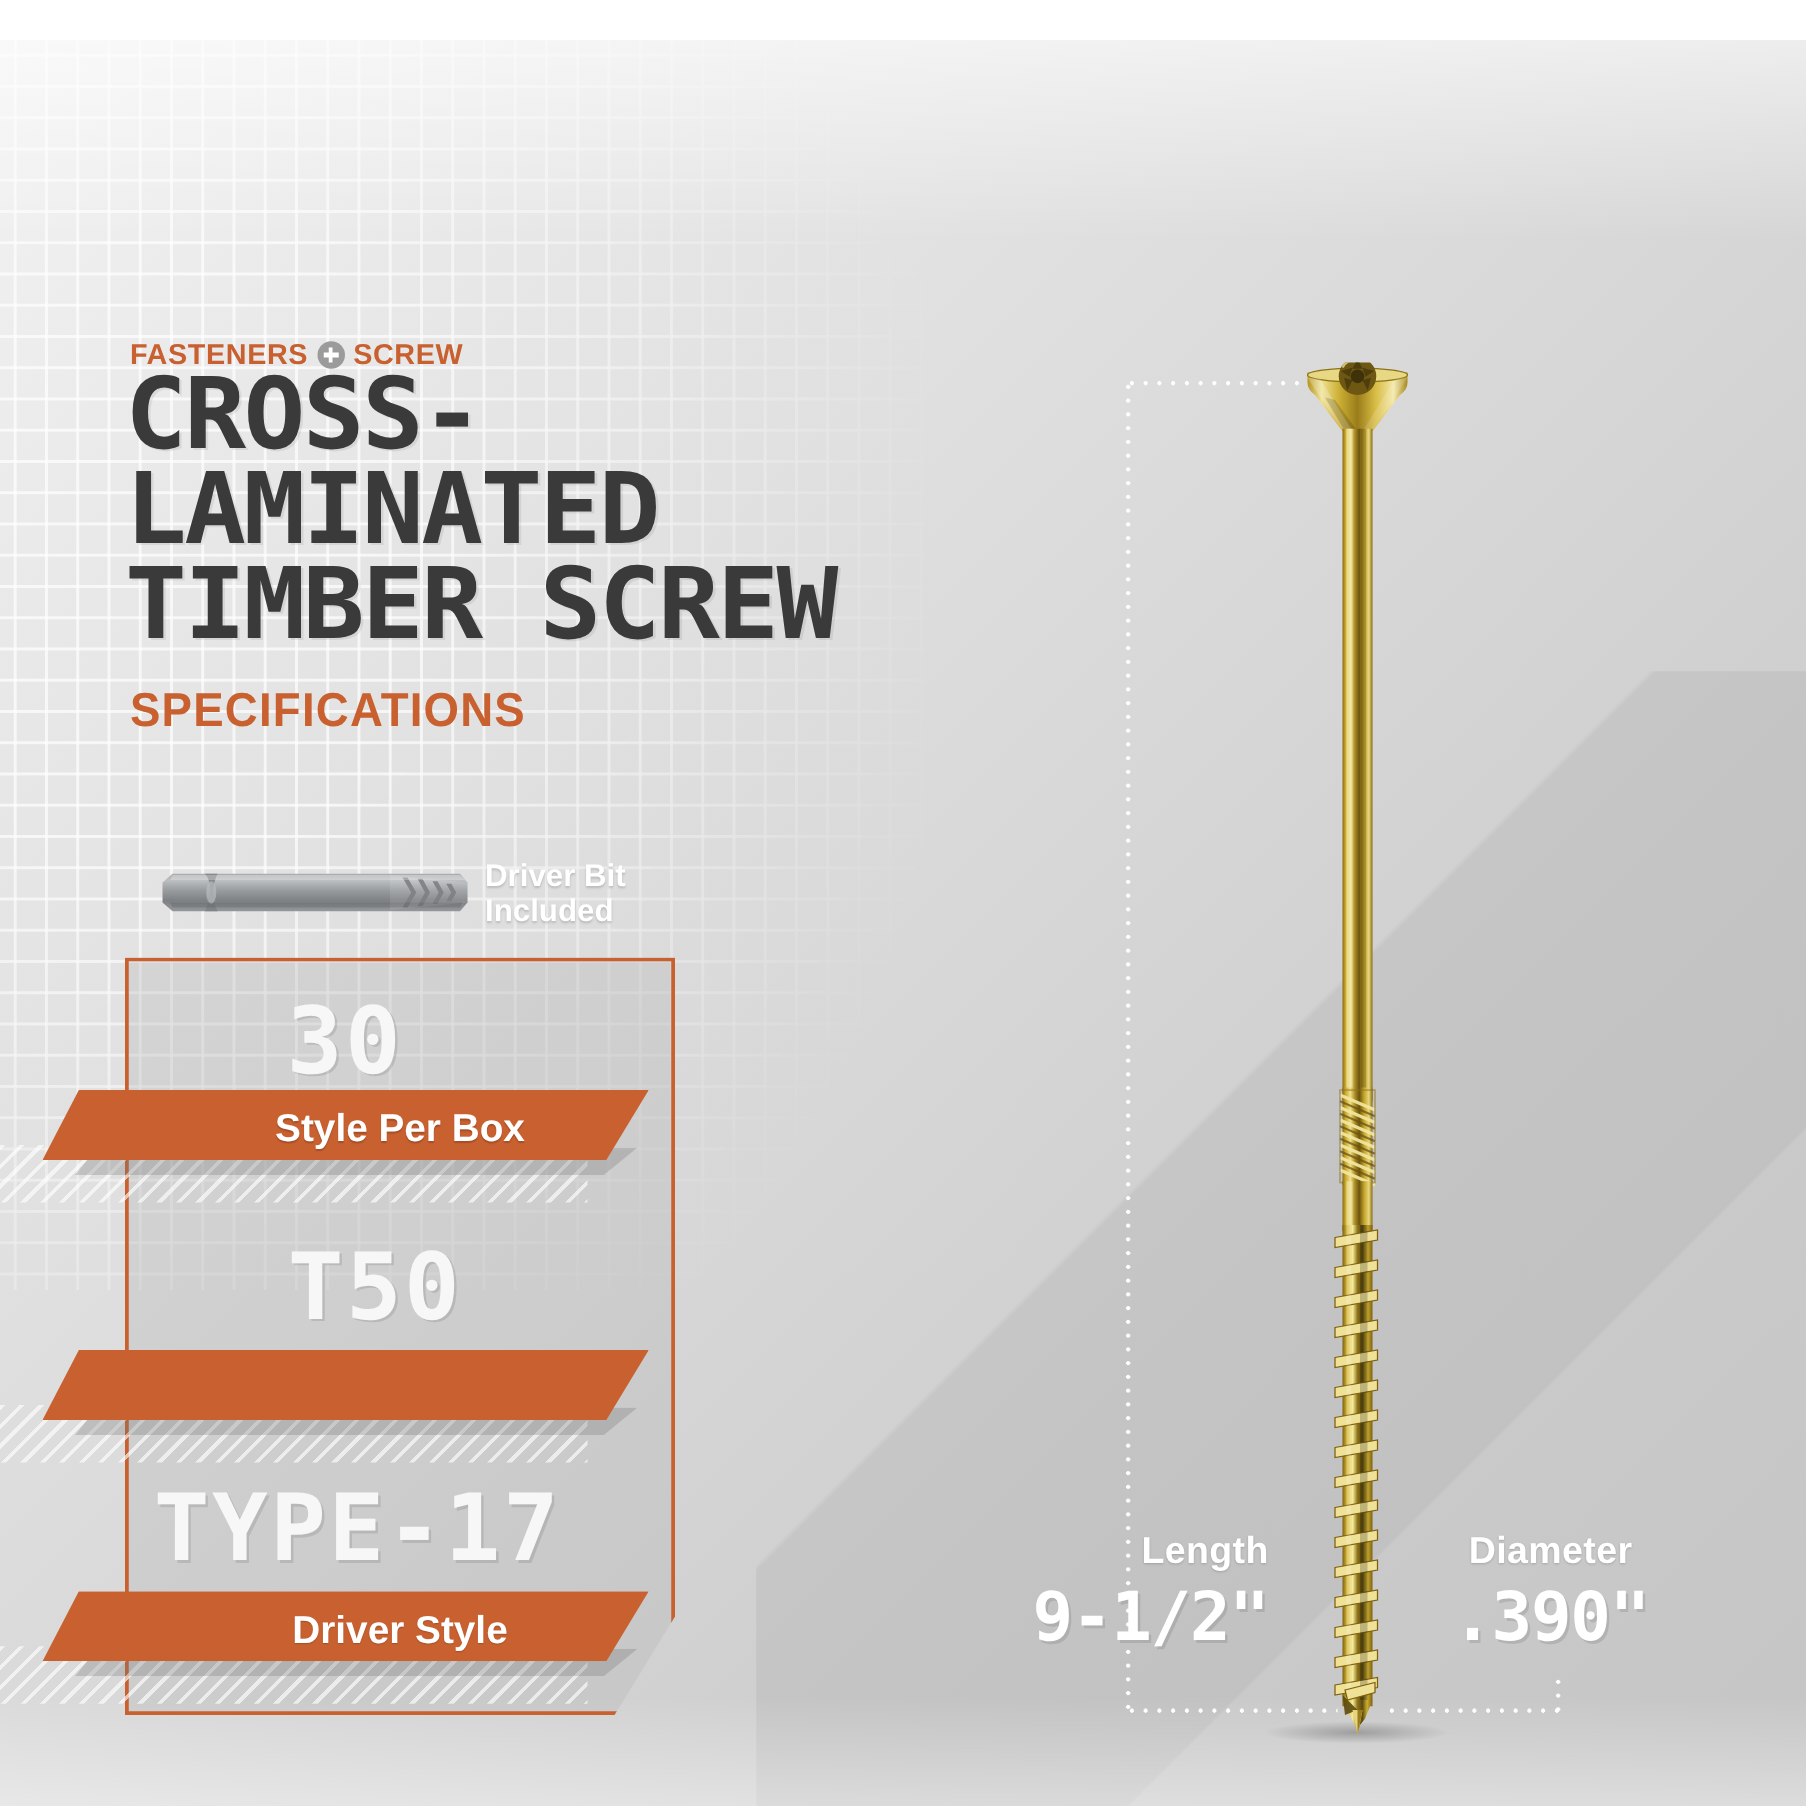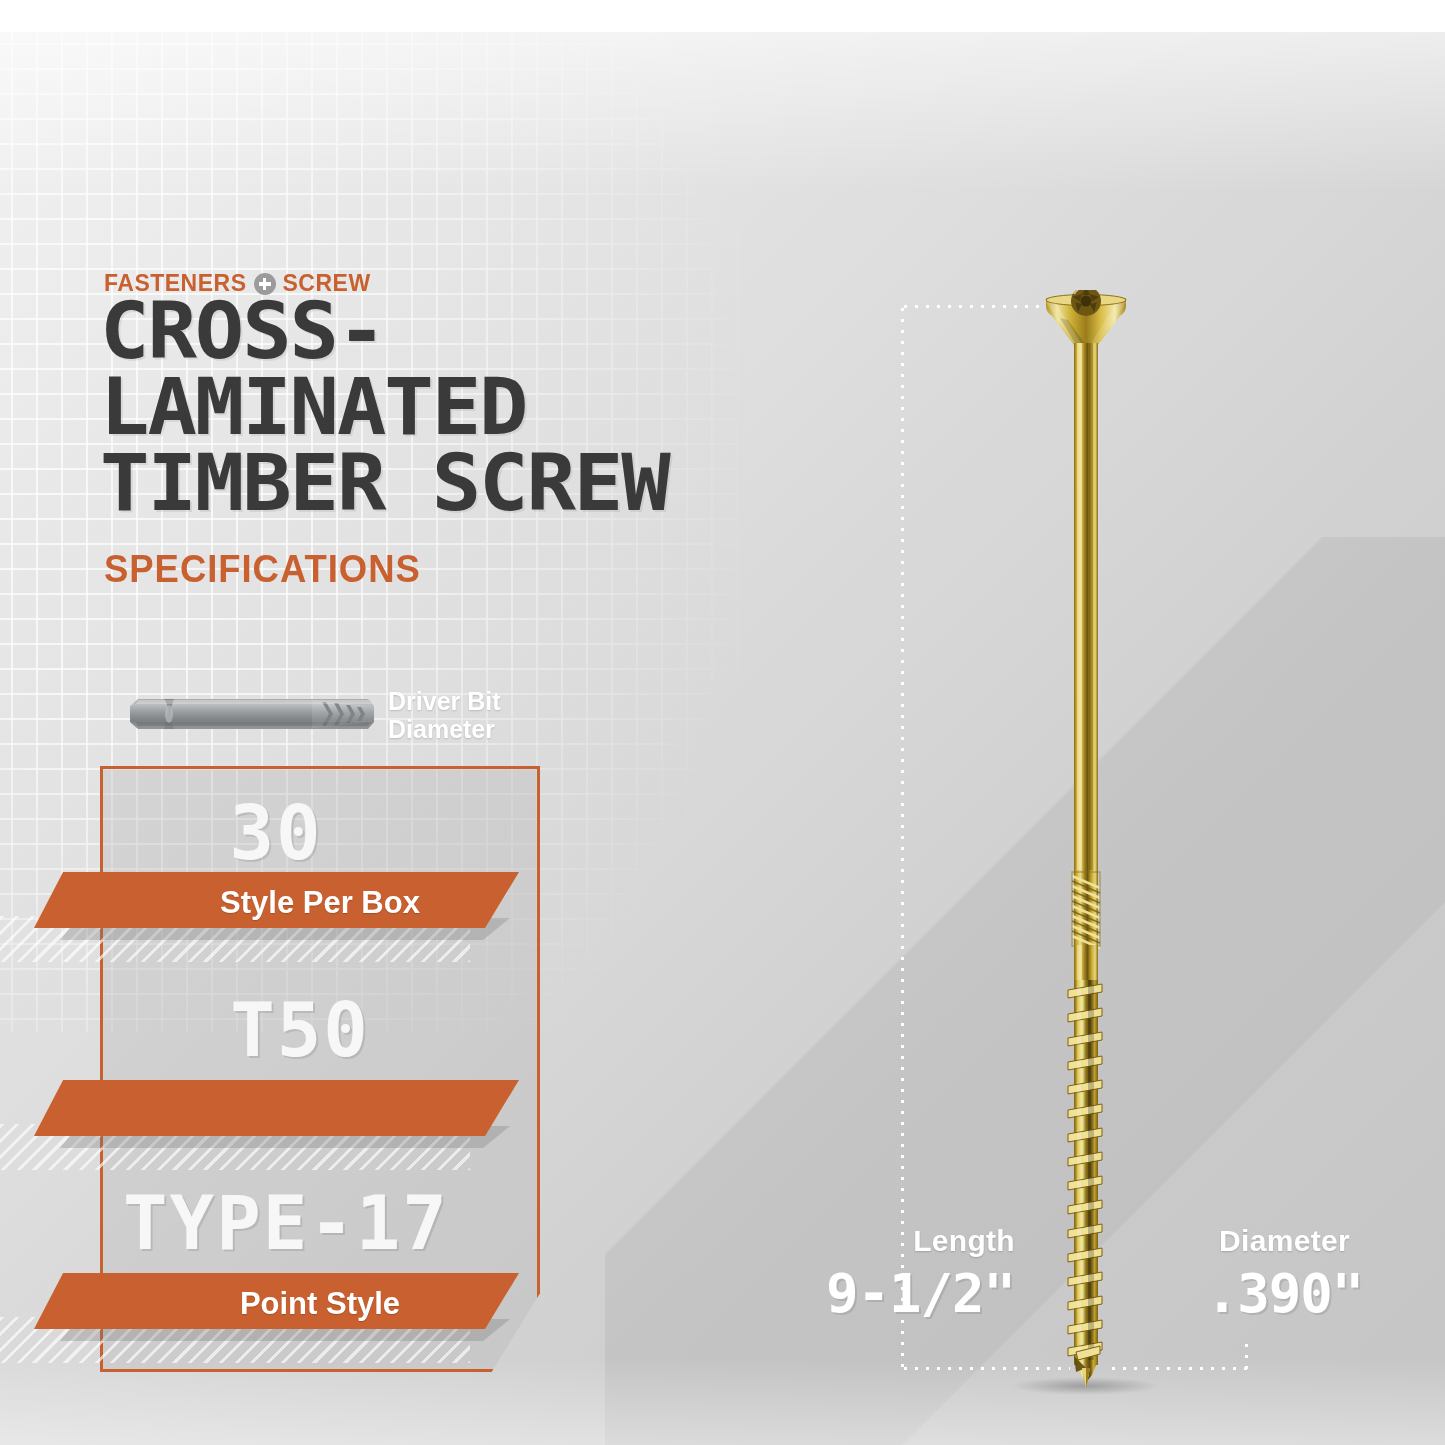--- a/index.html
+++ b/index.html
@@ -236,21 +236,21 @@
         <path d="M231 15 L235 22 L231 29 L235 29 L239 22 L235 15 Z"></path>
       </g>
 
       <path d="M186 8 L248 14 L248 30 L186 36 Z" fill="#ffffff" opacity=".10"></path>
 
       <path d="M12 8 L242 8 L246 12 L10 12 Z" fill="#ffffff" opacity=".28"></path>
       <path d="M12 34 L242 34 L244 30 L10 30 Z" fill="#000000" opacity=".10"></path>
     </svg>
   </div>
   <div class="bitlabel">Driver Bit
-Diameter</div>
+Included</div>
 
   <div class="specframe"></div>
 
   <div class="specblock" style="top:758px;">
     <div class="bignum" style="position:absolute;left:100px;top:0;width:352px;font-size:74px;">30</div>
   </div>
   <div class="hatch" style="left:0px;top:884px;width:470px;"></div>
   <div class="ribbon-shadow" style="left:60px;top:886px;width:450px;clip-path:polygon(4% 0,100% 0,94% 100%,0 100%);"></div>
   <div class="ribbon" style="left:34px;top:840px;width:485px;clip-path:polygon(6% 0,100% 0,93% 100%,0 100%);"></div>
   <div class="ribbon-label" style="left:100px;top:853px;width:440px;text-align:center;">Style Per Box</div>
@@ -261,34 +261,34 @@
   <div class="hatch" style="left:0px;top:1092px;width:470px;"></div>
   <div class="ribbon-shadow" style="left:60px;top:1094px;width:450px;clip-path:polygon(4% 0,100% 0,94% 100%,0 100%);"></div>
   <div class="ribbon" style="left:34px;top:1048px;width:485px;clip-path:polygon(6% 0,100% 0,93% 100%,0 100%);"></div>
 
   <div class="specblock" style="top:1148px;">
     <div class="bignum" style="position:absolute;left:100px;top:0;width:372px;font-size:74px;">TYPE-17</div>
   </div>
   <div class="hatch" style="left:0px;top:1285px;width:470px;"></div>
   <div class="ribbon-shadow" style="left:60px;top:1287px;width:450px;clip-path:polygon(4% 0,100% 0,94% 100%,0 100%);"></div>
   <div class="ribbon" style="left:34px;top:1241px;width:485px;clip-path:polygon(6% 0,100% 0,93% 100%,0 100%);"></div>
-  <div class="ribbon-label" style="left:100px;top:1254px;width:440px;text-align:center;">Point Style</div>
+  <div class="ribbon-label" style="left:100px;top:1254px;width:440px;text-align:center;">Driver Style</div>
 
   <div class="dimline dot-h" style="left:900px;top:272px;width:175px;"></div>
   <div class="dimline dot-v" style="left:900px;top:272px;height:1065px;"></div>
   <div class="dimline dot-h" style="left:900px;top:1334px;width:170px;"></div>
 
   <div class="dimline dot-h" style="left:1108px;top:1334px;width:140px;"></div>
   <div class="dimline dot-v" style="left:1244px;top:1308px;height:34px;"></div>
 
   <div class="dimlabel" style="left:790px;top:1192px;width:225px;text-align:right;">
     <div class="cap">Length</div>
     <div class="val">9-1/2"</div>
   </div>
-  <div class="dimlabel" style="left:1172px;top:1192px;width:225px;">
+  <div class="dimlabel" style="left:1128px;top:1192px;width:225px;">
     <div class="cap">Diameter</div>
     <div class="val">.390"</div>
   </div>
 
   <div class="screwshadow"></div>
   <div class="screw">
     <svg width="140" height="1100" viewBox="0 0 140 1100">
       <defs>
         <linearGradient id="gold" x1="0" y1="0" x2="1" y2="0">
           <stop offset="0%" stop-color="#8a6a13"></stop>

